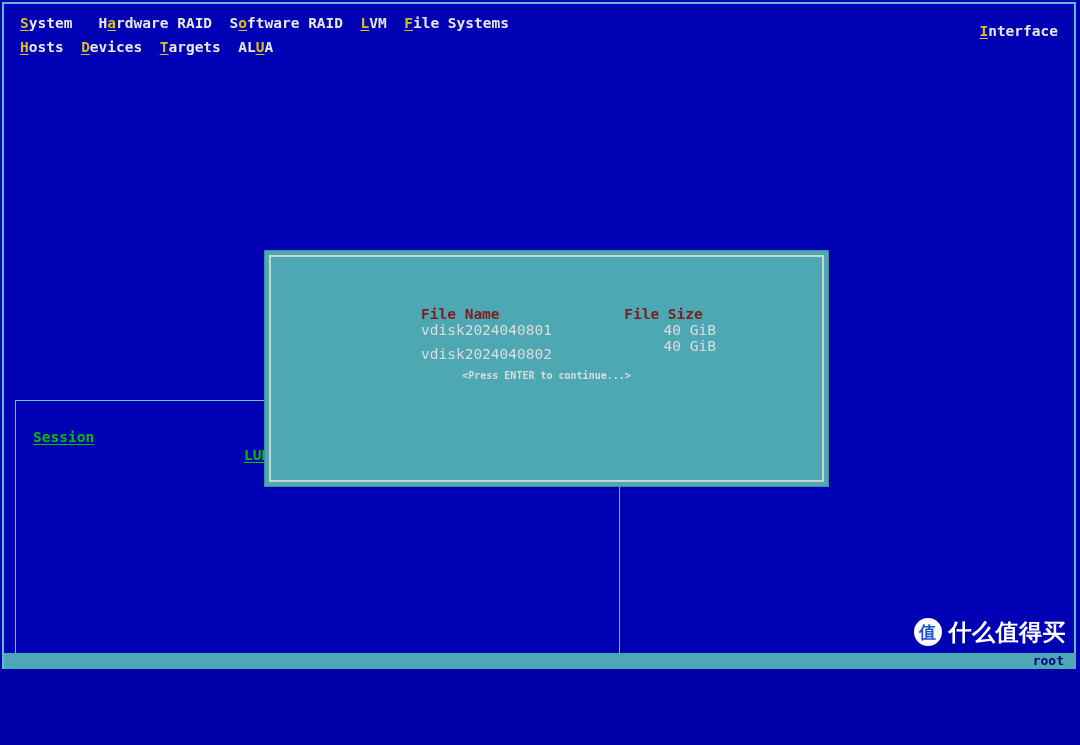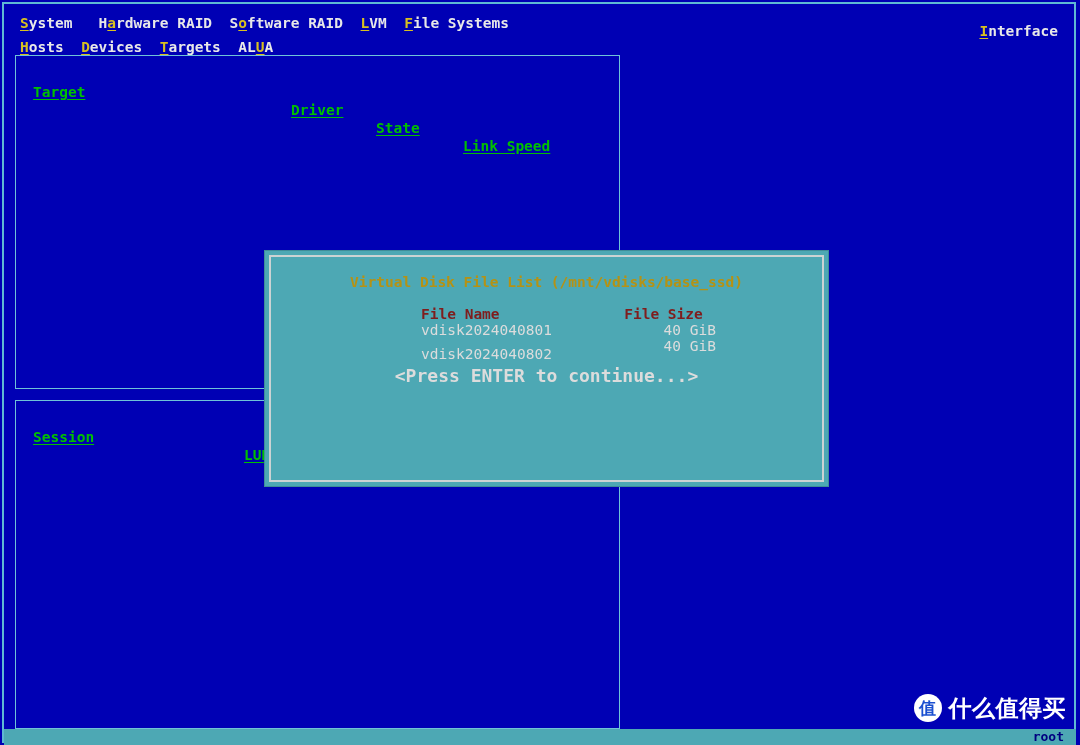--- a/index.html
+++ b/index.html
@@ -10,21 +10,21 @@
   body {
     width: 1080px;
     height: 745px;
     overflow: hidden;
     font-family: "DejaVu Sans Mono", "Liberation Mono", monospace;
   }
 
   #screen {
     position: relative;
     width: 1080px;
-    height: 745px;
+    height: 669px;
     background: #0000b4;
     overflow: hidden;
   }
 
   
   #window-frame {
     position: absolute;
     left: 2px;
     top: 2px;
     width: 1074px;
@@ -168,21 +168,21 @@
   #dlg-col-name   { left: 150px; }
   #dlg-col-size   { left: 340px; width: 105px; text-align: center; }
   .dlg-row-name   { left: 150px; }
   .dlg-row-size   { left: 340px; width: 105px; text-align: right; }
   #dlg-continue {
     position: absolute;
     top: 110px;
     left: 0;
     width: 100%;
     text-align: center;
-    font-size: 18px;
+    font-size: 10px;
     line-height: 18px;
     font-weight: bold;
     color: #dcdcdc;
     white-space: pre;
   }
 
   
   #status-bar {
     position: absolute;
     left: 4px;
@@ -249,40 +249,31 @@
 
     <div id="menu-bar">
 
       <div class="menu-row row1"><span class="menu-item"><span class="hot">S</span><span>ystem</span></span><span class="menu-gap">   </span><span class="menu-item"><span>H</span><span class="hot">a</span><span>rdware RAID</span></span><span class="menu-gap">  </span><span class="menu-item"><span>S</span><span class="hot">o</span><span>ftware RAID</span></span><span class="menu-gap">  </span><span class="menu-item"><span class="hot">L</span><span>VM</span></span><span class="menu-gap">  </span><span class="menu-item"><span class="hot">F</span><span>ile Systems</span></span></div>
 
       <div class="menu-row row2"><span class="menu-item"><span class="hot">H</span><span>osts</span></span><span class="menu-gap">  </span><span class="menu-item"><span class="hot">D</span><span>evices</span></span><span class="menu-gap">  </span><span class="menu-item"><span class="hot">T</span><span>argets</span></span><span class="menu-gap">  </span><span class="menu-item"><span>AL</span><span class="hot">U</span><span>A</span></span></div>
     </div>
 
     <div id="interface-menu"><span class="hot">I</span><span>nterface</span></div>
 
-    <div class="panel" id="panel-targets">
-      <div class="panel-header">
-        <span class="col" style="left:17px;">Target</span>
-        <span class="col" style="left:275px;">Driver</span>
-        <span class="col" style="left:360px;">State</span>
-        <span class="col" style="left:447px;">Link Speed</span>
-      </div>
-    </div>
 
     <div class="panel" id="panel-sessions">
       <div class="panel-header">
         <span class="col" style="left:17px;">Session</span>
         <span class="col" style="left:228px;">LUNs</span>
       </div>
     </div>
 
     <div id="dialog">
       <div id="dialog-inner">
 
-        <div id="dialog-title">Virtual Disk File List (/mnt/vdisks/base_ssd)</div>
 
         <div class="dlg-line dlg-head" id="dlg-col-name" style="top:48px;">File Name</div>
         <div class="dlg-line dlg-head" id="dlg-col-size" style="top:48px;">File Size</div>
 
         <div class="dlg-line dlg-cell dlg-row-name" style="top:64px;">vdisk2024040801</div>
         <div class="dlg-line dlg-cell dlg-row-size" style="top:64px;">40 GiB</div>
 
         <div class="dlg-line dlg-cell dlg-row-name" style="top:88px;">vdisk2024040802</div>
         <div class="dlg-line dlg-cell dlg-row-size" style="top:80px;">40 GiB</div>
 

